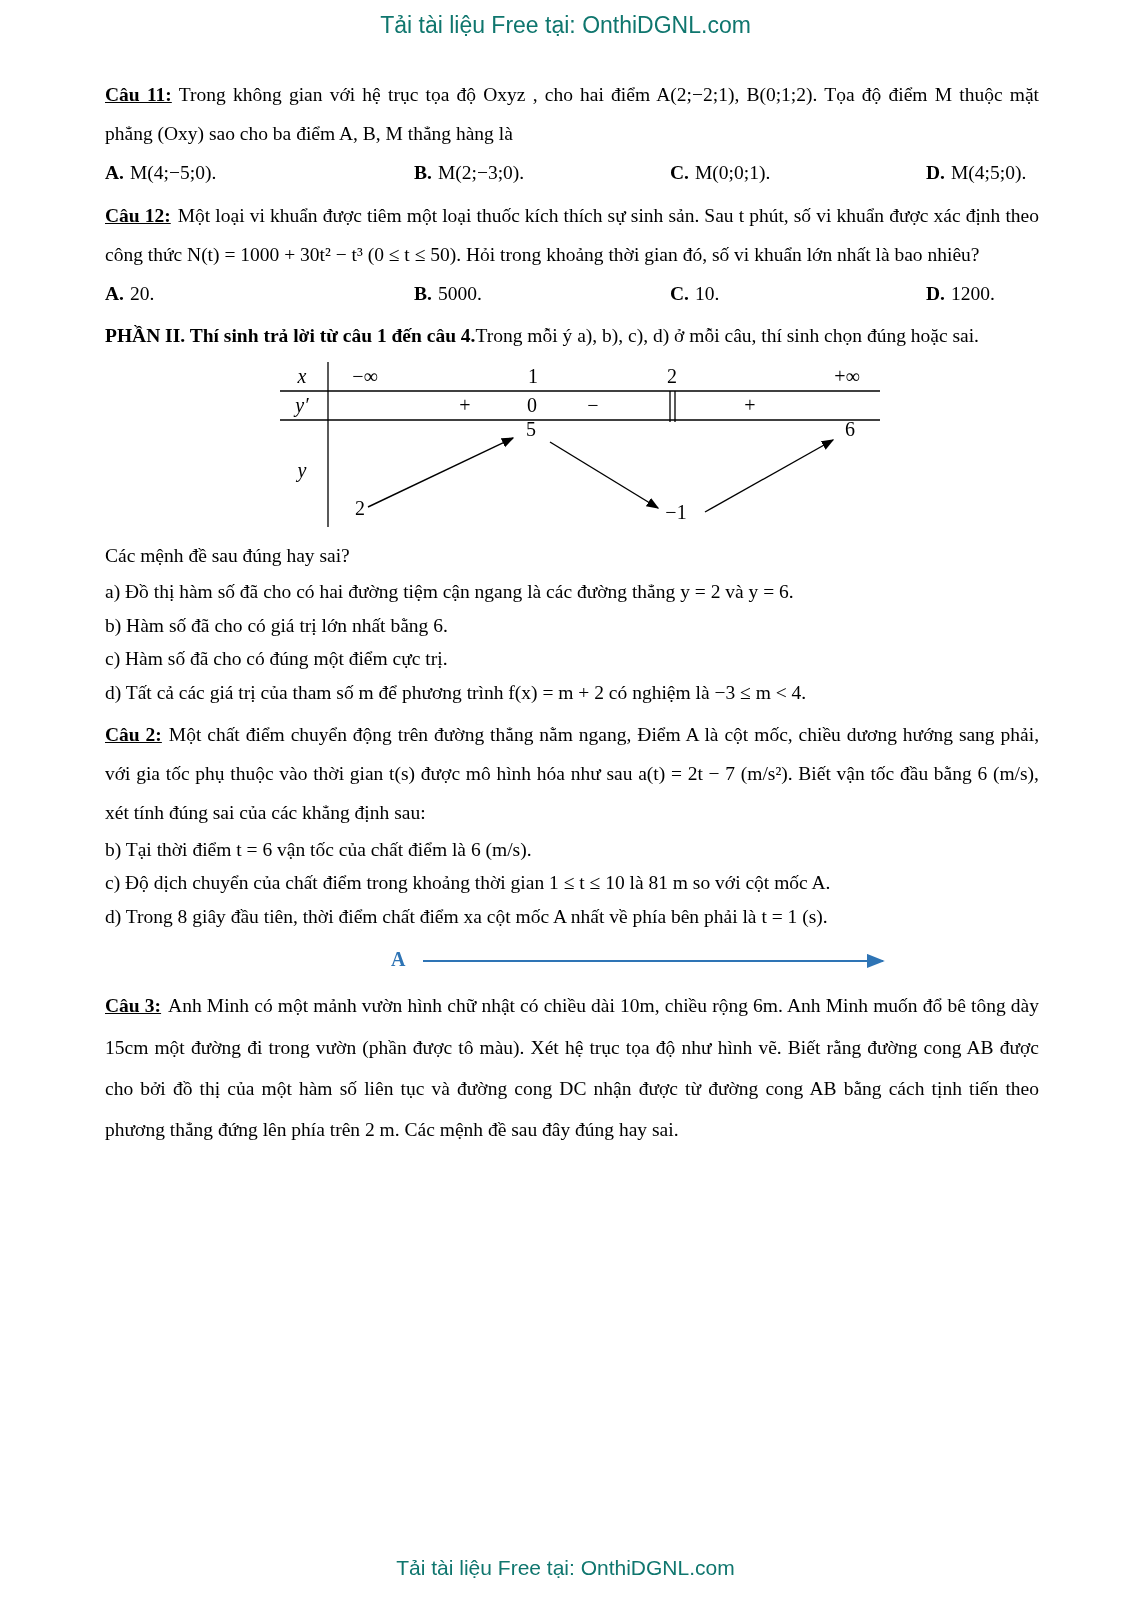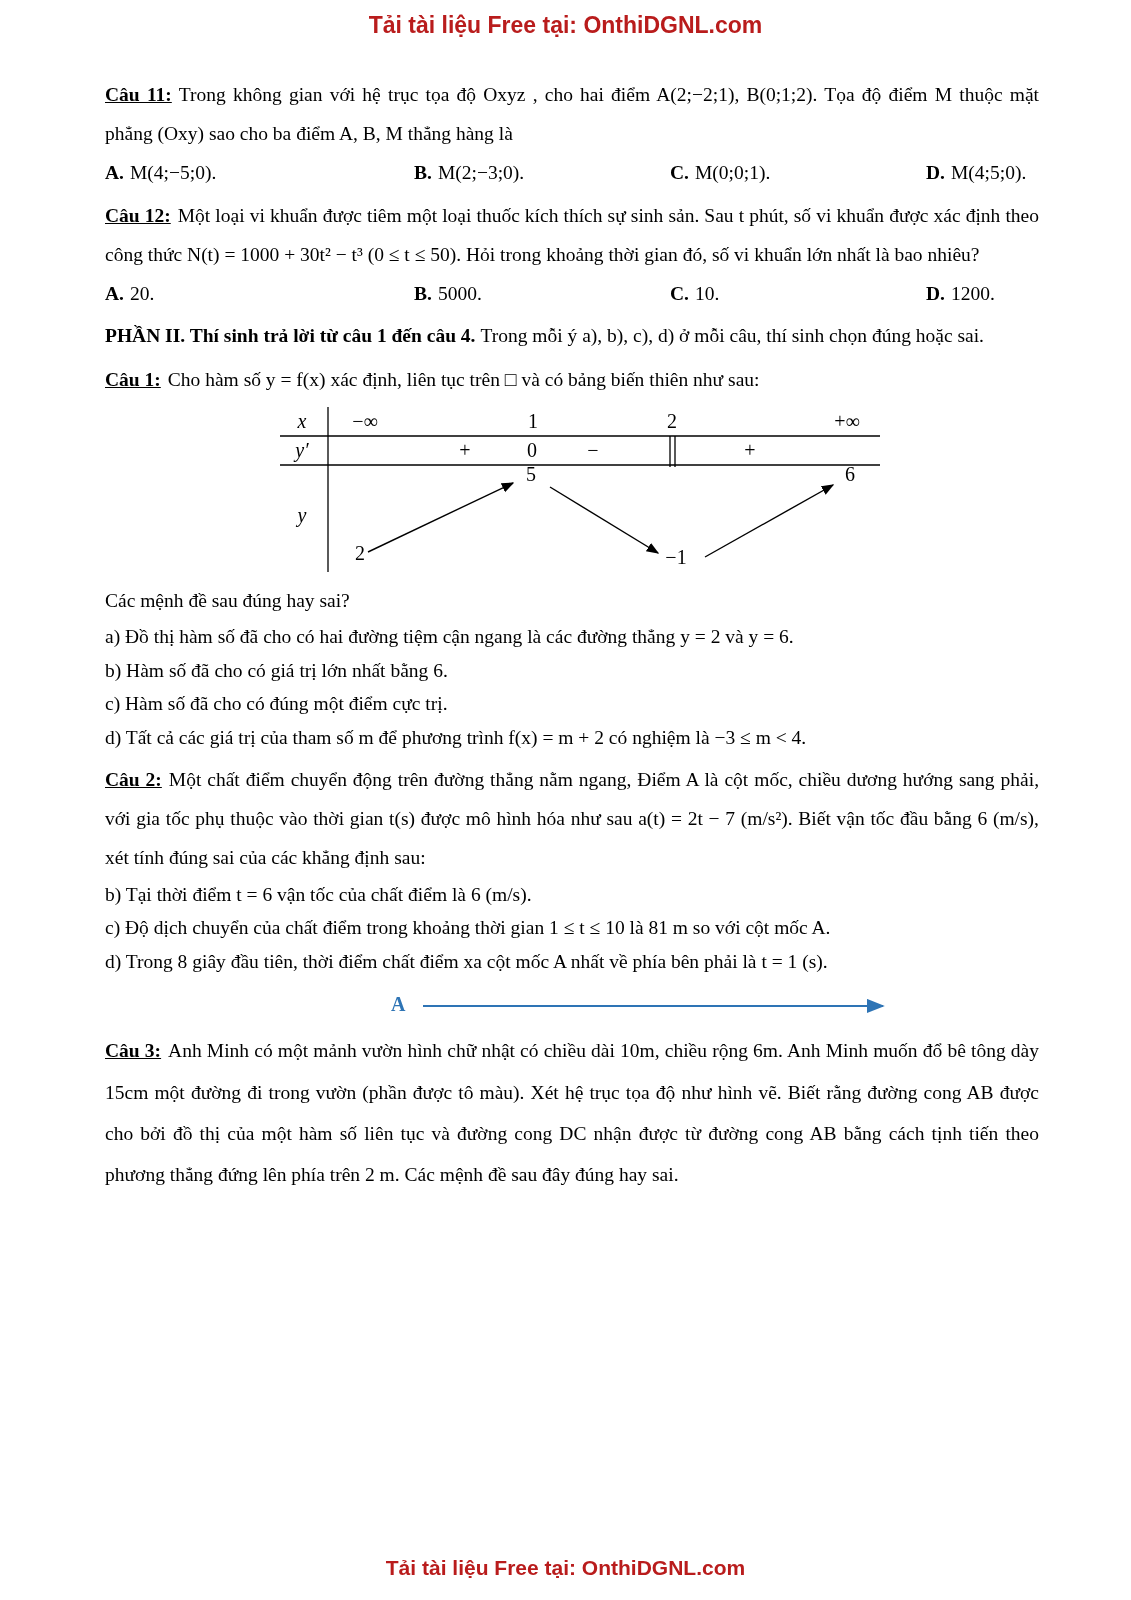--- a/index.html
+++ b/index.html
@@ -10,34 +10,34 @@
     font-family: "Liberation Serif", serif;
     color: #000;
     overflow: hidden;
   }
   .banner {
     width: 100%;
     text-align: center;
   }
   .banner-top { padding-top: 12px; }
   .banner-text {
-    color: #b91c1c;
-    font-weight: bold;
+    color: #0f766e;
+    font-weight: normal;
     font-size: 23px;
     font-family: "Liberation Sans", sans-serif;
   }
   .content {
     margin: 36px 92px 0 105px;
     font-size: 19.5px;
     text-align: justify;
   }
   .para { line-height: 1.9; margin-bottom: 2px; }
   .q-para { line-height: 2.0; margin-top: 6px; }
   .q-label { font-weight: bold; margin-right: 7px; text-decoration: underline; }
-  .part-label { font-weight: bold; margin-right: 5px; }
+  .part-label { font-weight: bold; }
   .options-row {
     display: grid;
     grid-template-columns: 265px 212px 212px 1fr;
     margin: 2px 0 6px 0;
     line-height: 1.8;
     gap: 44px;
   }
   .opt-letter { font-weight: bold; margin-right: 6px; }
   .statement { line-height: 1.62; }
   .q3-para { line-height: 2.12; margin-top: 14px; }
@@ -102,23 +102,20 @@
       <span class="option"><span class="opt-letter">A.</span><span>20.</span></span>
       <span class="option"><span class="opt-letter">B.</span><span>5000.</span></span>
       <span class="option"><span class="opt-letter">C.</span><span>10.</span></span>
       <span class="option"><span class="opt-letter">D.</span><span>1200.</span></span>
     </div>
 
     <p class="para">
       <span class="part-label">PHẦN II. Thí sinh trả lời từ câu 1 đến câu 4.</span><span>Trong mỗi ý a), b), c), d) ở mỗi câu, thí sinh chọn đúng hoặc sai.</span>
     </p>
 
-    <p class="para q-para">
-      <span class="q-label">Câu 1:</span><span class="q-text">Cho hàm số y = f(x) xác định, liên tục trên □ và có bảng biến thiên như sau:</span>
-    </p>
 
     <div class="bbt-wrap">
       <svg class="bbt" width="600" height="165" viewBox="0 0 600 165">
         <defs>
           <marker id="arrK" markerWidth="9" markerHeight="8" refX="8" refY="3.5" orient="auto">
             <path d="M0,0 L9,3.5 L0,7 Z" fill="#000"></path>
           </marker>
         </defs>
 
         <line x1="0" y1="29" x2="600" y2="29"></line>

